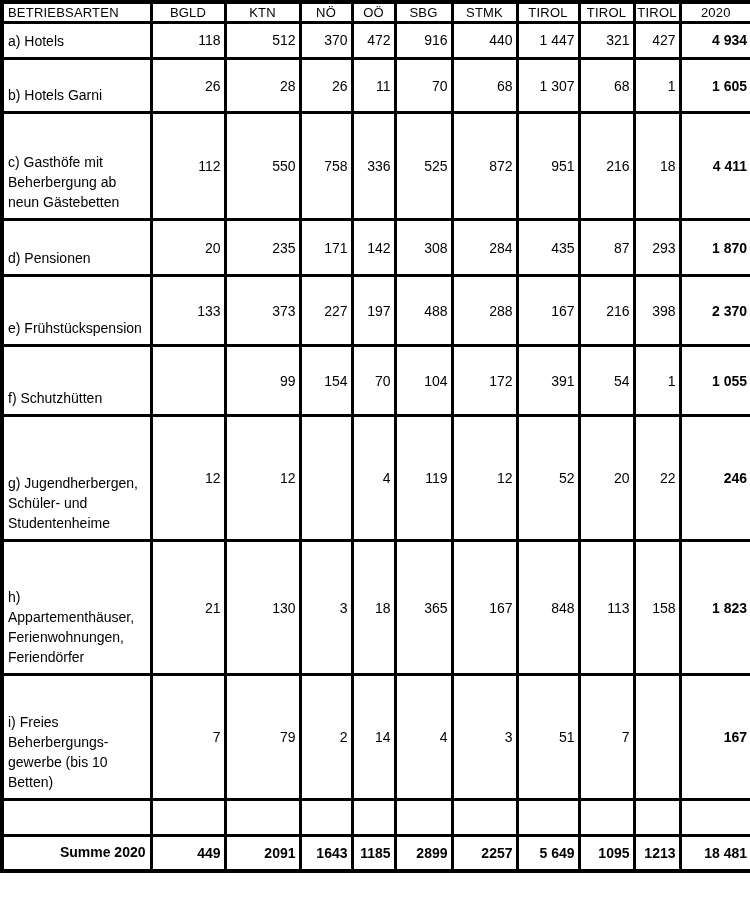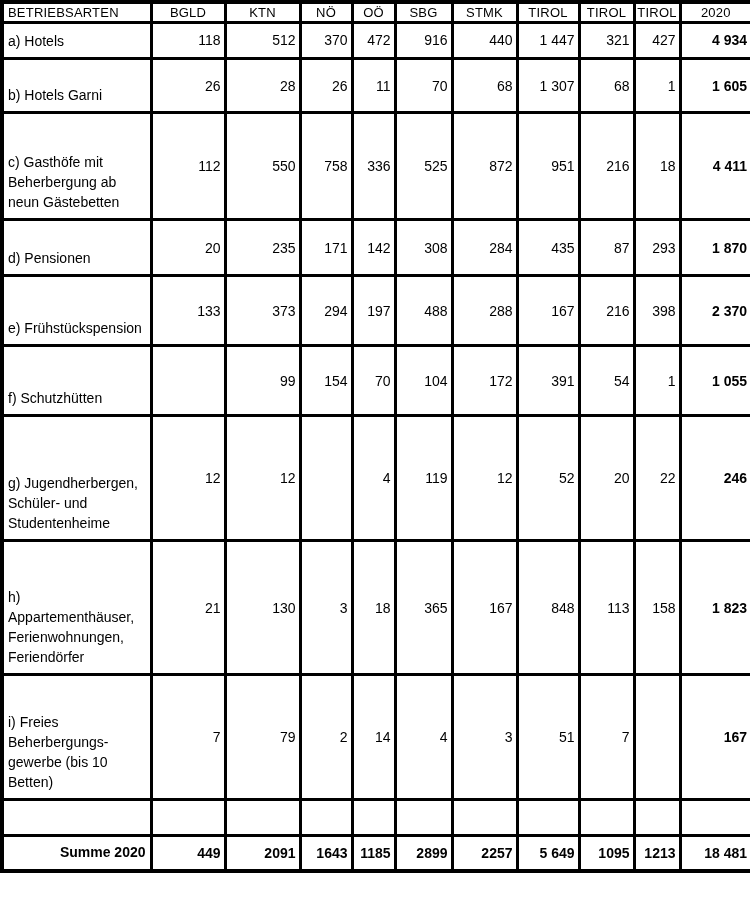--- a/index.html
+++ b/index.html
@@ -139,21 +139,21 @@
         <td class="num">284</td>
         <td class="num">435</td>
         <td class="num">87</td>
         <td class="num">293</td>
         <td class="num total-col">1 870</td>
       </tr>
       <tr style="height: 70px;">
         <td class="label">e) Frühstückspension</td>
         <td class="num">133</td>
         <td class="num">373</td>
-        <td class="num">294</td>
+        <td class="num">227</td>
         <td class="num">197</td>
         <td class="num">488</td>
         <td class="num">288</td>
         <td class="num">167</td>
         <td class="num">216</td>
         <td class="num">398</td>
         <td class="num total-col">2 370</td>
       </tr>
       <tr style="height: 70px;">
         <td class="label">f) Schutzhütten</td>

